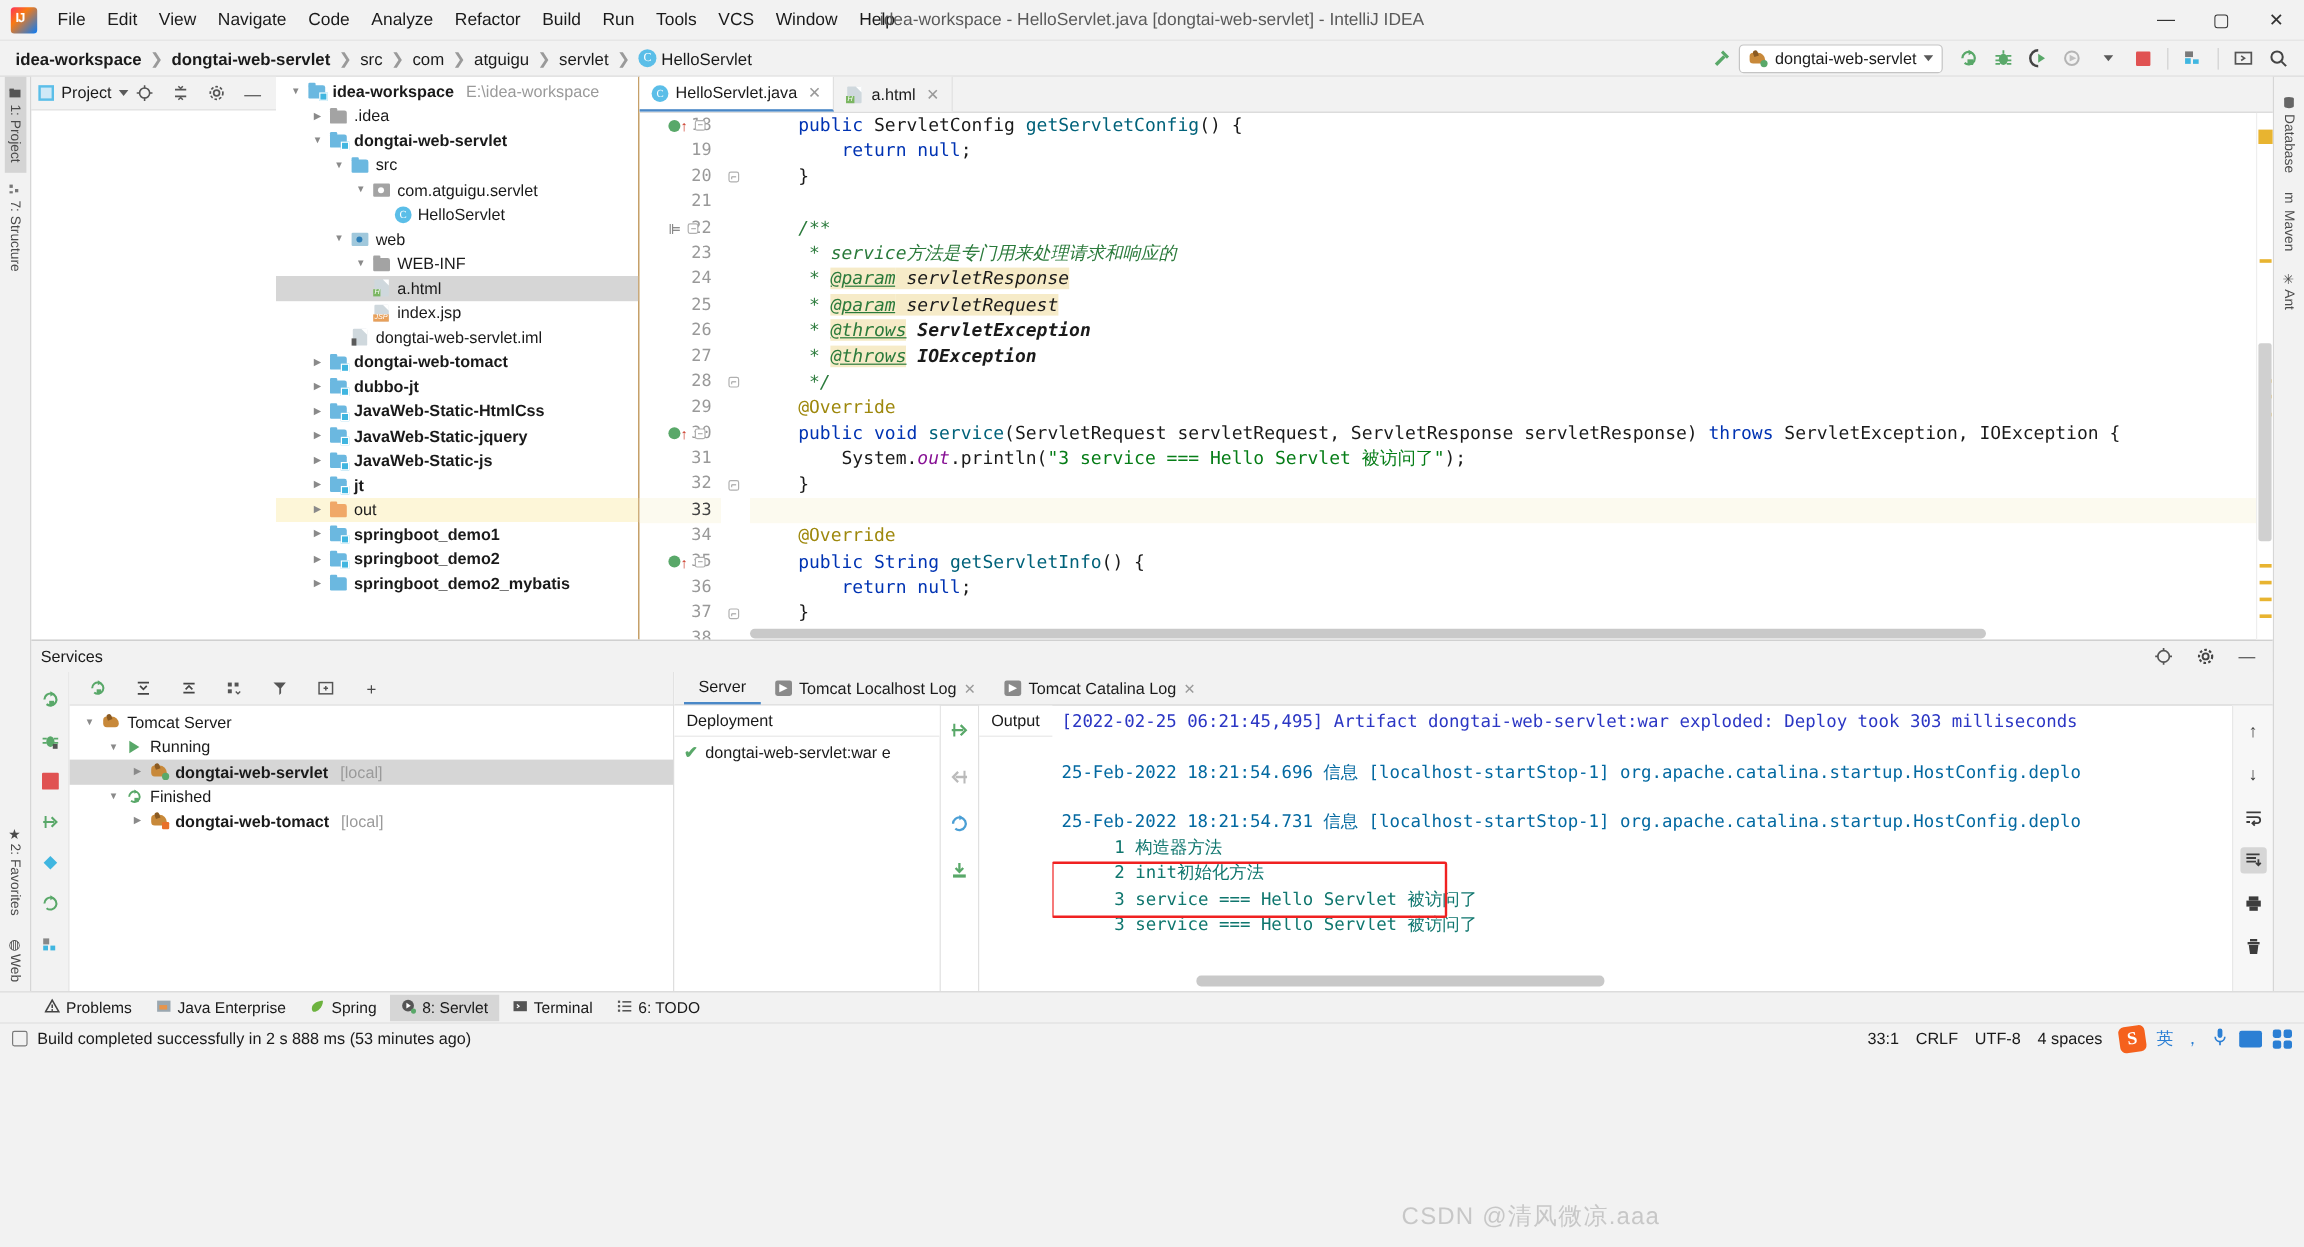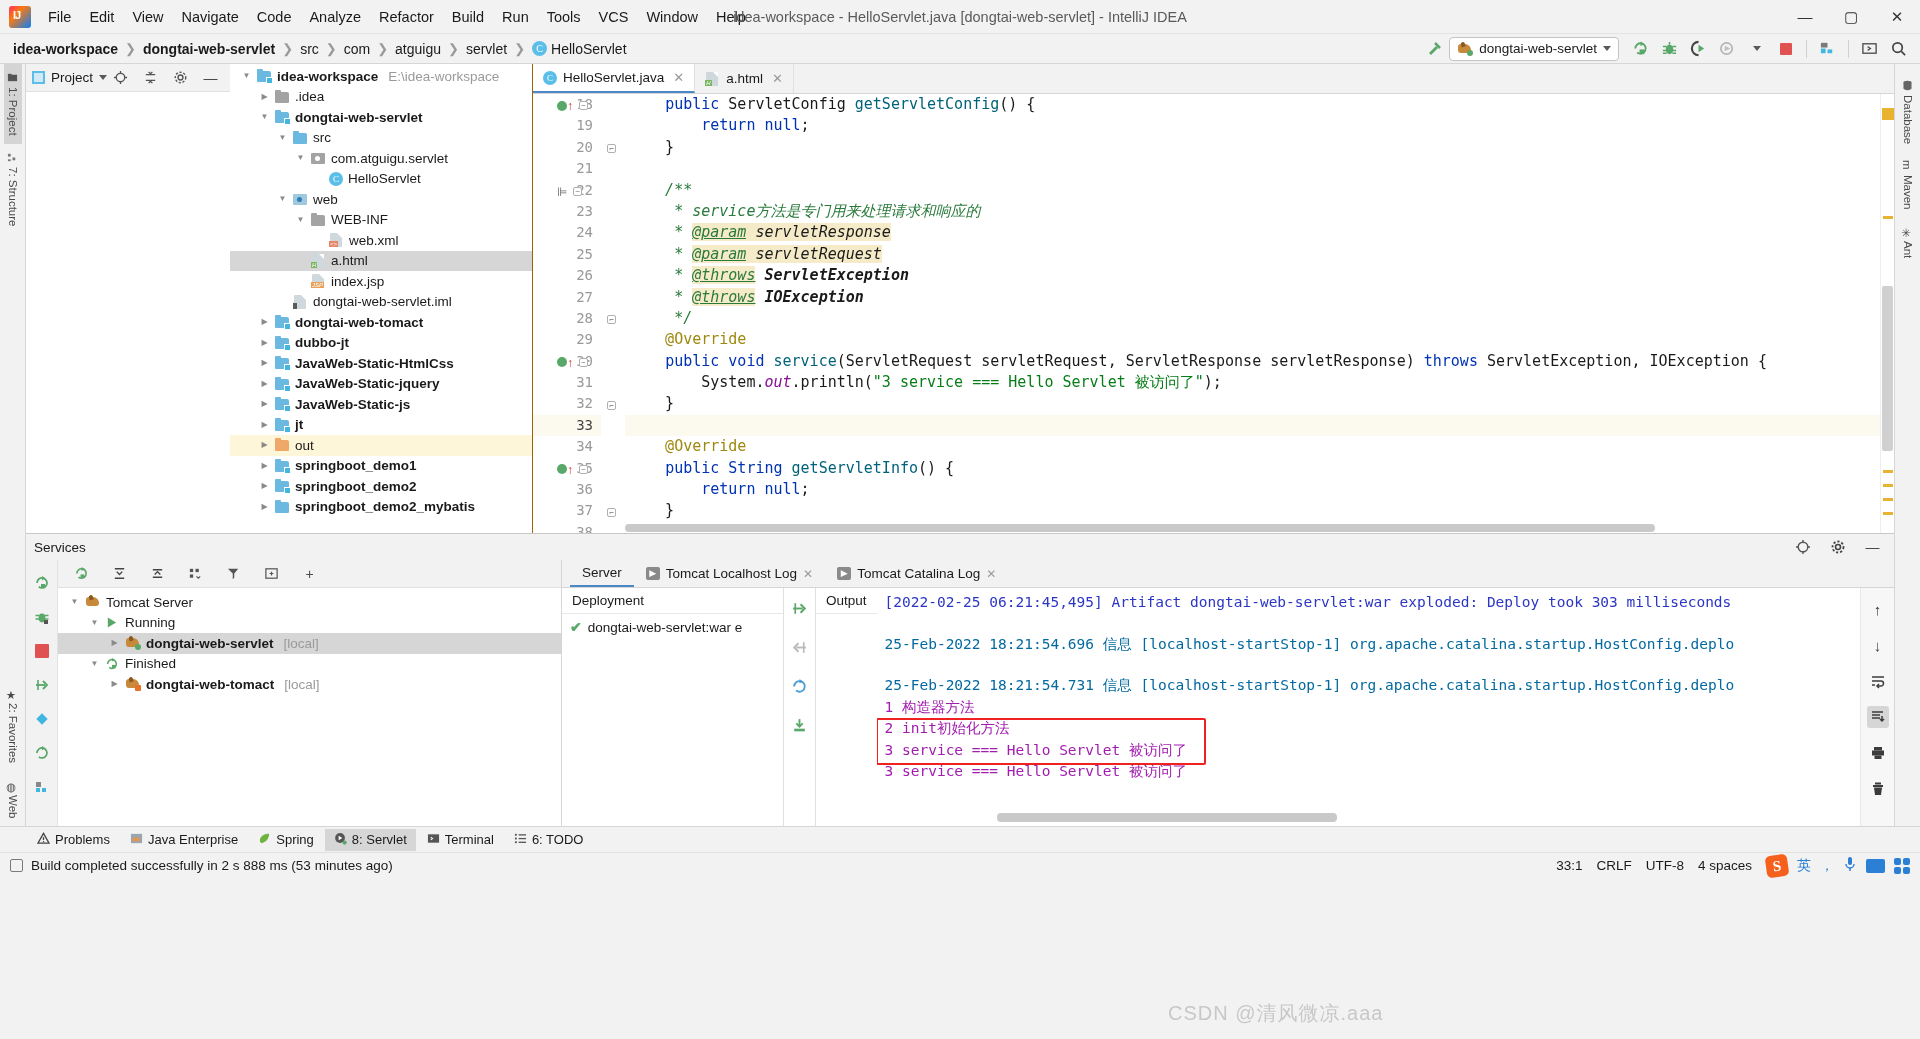--- a/index.html
+++ b/index.html
@@ -167,21 +167,21 @@
   .depcol{ width:222px; flex:0 0 222px; display:flex; flex-direction:column; border-right:1px solid #e0e0e0; }
   .colhead{ height:26px; flex:0 0 26px; display:flex; align-items:center; padding:0 10px; font-size:13.5px; border-bottom:1px solid #e8e8e8; background:#fff;}
   .depitem{ display:flex; align-items:center; gap:6px; padding:5px 8px; font-size:13.5px; white-space:nowrap; overflow:hidden;}
   .check{ color:#59a869; font-size:14px; font-weight:bold; }
   .depbtns{ width:32px; flex:0 0 32px; display:flex; flex-direction:column; align-items:center; gap:14px; padding-top:8px; border-right:1px solid #e0e0e0;}
   .outcol{ flex:1 1 auto; display:flex; flex-direction:row; min-width:0; }
   .console{ flex:1 1 auto; position:relative; overflow:hidden; font-family:"DejaVu Sans Mono", monospace; font-size:14.5px; padding:4px 0 0 8px; }
   .cl{ height:21.5px; line-height:21.5px; white-space:pre; }
   .c-blue{ color:#2b36c4; }
   .c-red{ color:#0369a1;margin-top:20px; }
-  .c-blk{ color:#a21caf; }
+  .c-blk{ color:#0f766e;margin-left:44px; }
   .redbox{ position:absolute; border:2px solid #f02121; border-radius:2px; }
   .con-scroll{ position:absolute; left:120px; bottom:4px; height:9px; width:340px; background:#c9c9c9; border-radius:4px; }
   .outbtns{ width:34px; flex:0 0 34px; background:#f7f7f7; display:flex; flex-direction:column; align-items:center; gap:14px; padding-top:10px; border-left:1px solid #e8e8e8; }
   .outbtns .b{ width:22px;height:22px;display:flex;align-items:center;justify-content:center;color:#3c3c3c;font-size:15px;}
   .outbtns .b.act{ background:#d6d6d6; border-radius:3px; }
 
   
   .rstrip{ width:26px; flex:0 0 26px; background:#f2f2f2; border-left:1px solid #d6d6d6; display:flex; flex-direction:column; align-items:center; padding-top:8px; }
 
   
@@ -449,29 +449,20 @@
                 </span>
                 <span class="tname norm">web</span>
               </div>
               <div class="trow">
                 <span style="display:inline-block;width:60px;flex:0 0 60px;"></span>
                 <span class="arrow">▼</span>
                 <span class="ico">
                   <i class="fold"></i>
                 </span>
                 <span class="tname norm">WEB-INF</span>
-              </div>
-              <div class="trow">
-                <span style="display:inline-block;width:78px;flex:0 0 78px;"></span>
-                <span class="arrow"></span>
-                <span class="ico">
-                  <i class="filebox"></i>
-                  <i class="ftag xml">&lt;&gt;</i>
-                </span>
-                <span class="tname norm">web.xml</span>
               </div>
               <div class="trow sel">
                 <span style="display:inline-block;width:60px;flex:0 0 60px;"></span>
                 <span class="arrow"></span>
                 <span class="ico">
                   <i class="filebox"></i>
                   <i class="ftag h">H</i>
                 </span>
                 <span class="tname norm">a.html</span>
               </div>

